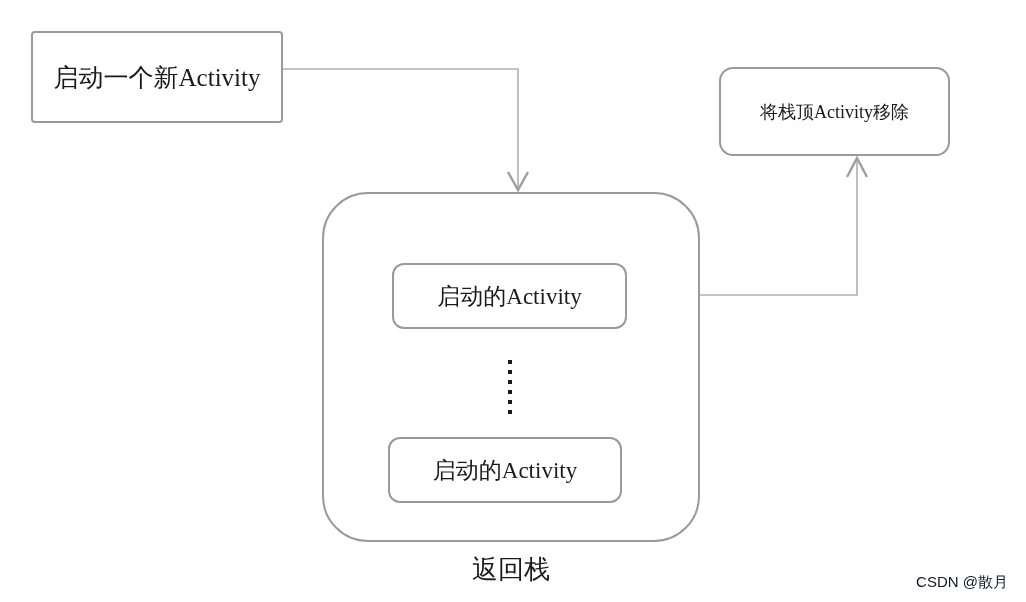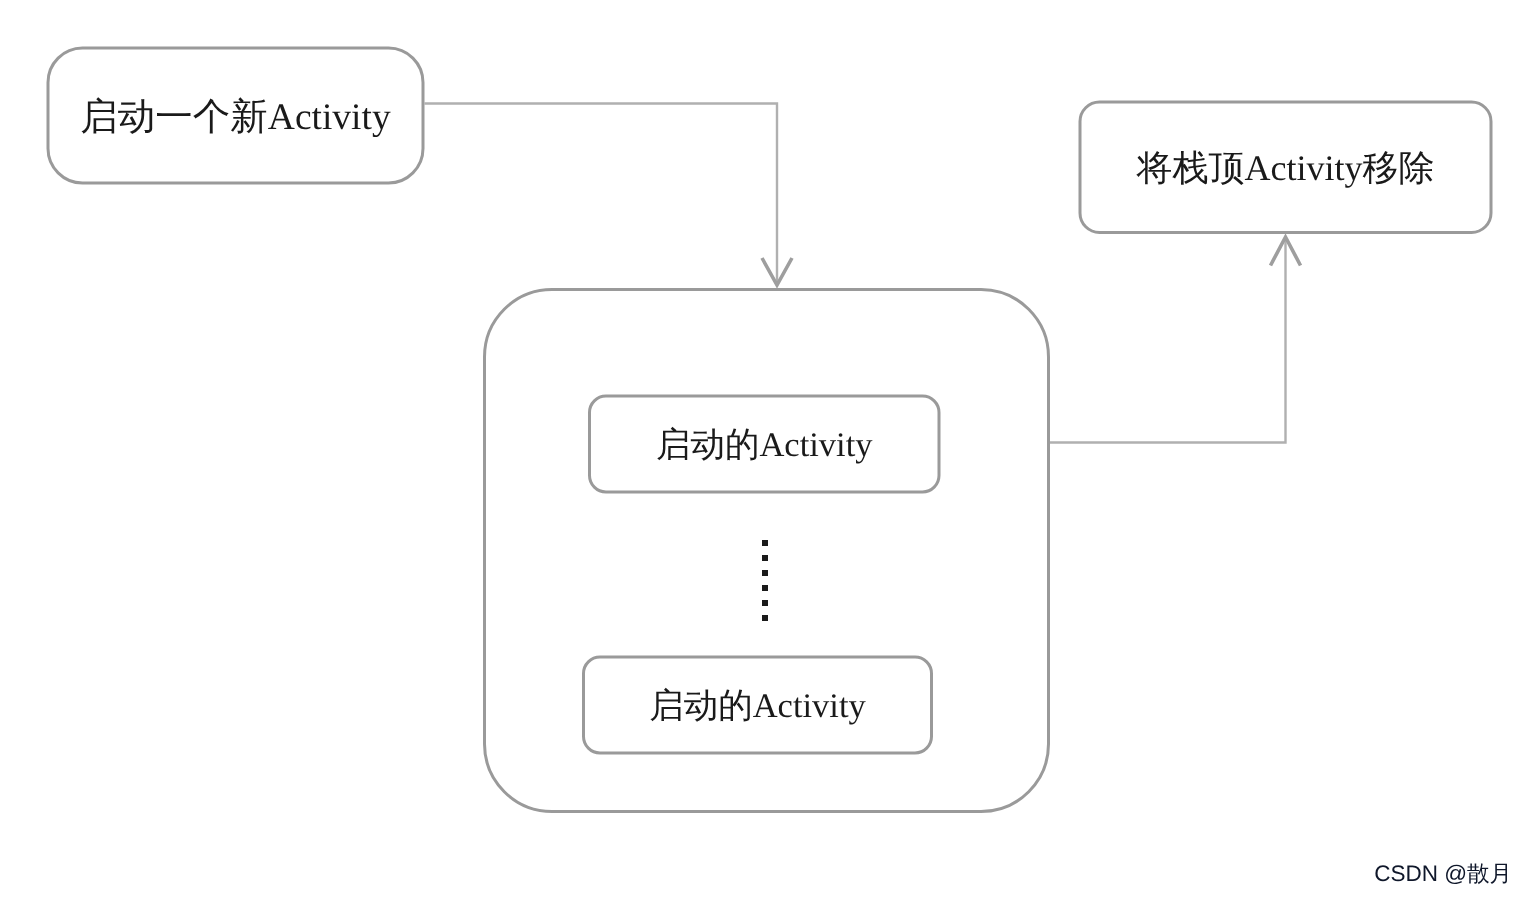--- a/index.html
+++ b/index.html
@@ -36,32 +36,32 @@
     justify-content: center;
     color: #1a1a1a;
   }
 
   
   #node-start-new {
     left: 31px;
     top: 31px;
     width: 252px;
     height: 92px;
-    border-radius: 24px;
+    border-radius: 4px;
     font-size: 25px;
   }
 
   
   #node-pop-top {
     left: 719px;
     top: 67px;
-    width: 276px;
+    width: 231px;
     height: 89px;
     border-radius: 14px;
-    font-size: 24px;
+    font-size: 18px;
   }
 
   
   #back-stack {
     position: absolute;
     left: 322px;
     top: 192px;
     width: 378px;
     height: 350px;
     box-sizing: border-box;
@@ -167,16 +167,17 @@
     <i></i>
     <i></i>
     <i></i>
     <i></i>
   </div>
 
   <div class="node" id="node-activity-bottom">
     <span>启动的Activity</span>
   </div>
 
+  <div id="back-stack-caption">返回栈</div>
 
   <div id="watermark">CSDN @散月</div>
 
 </div>
 
 </body></html>

